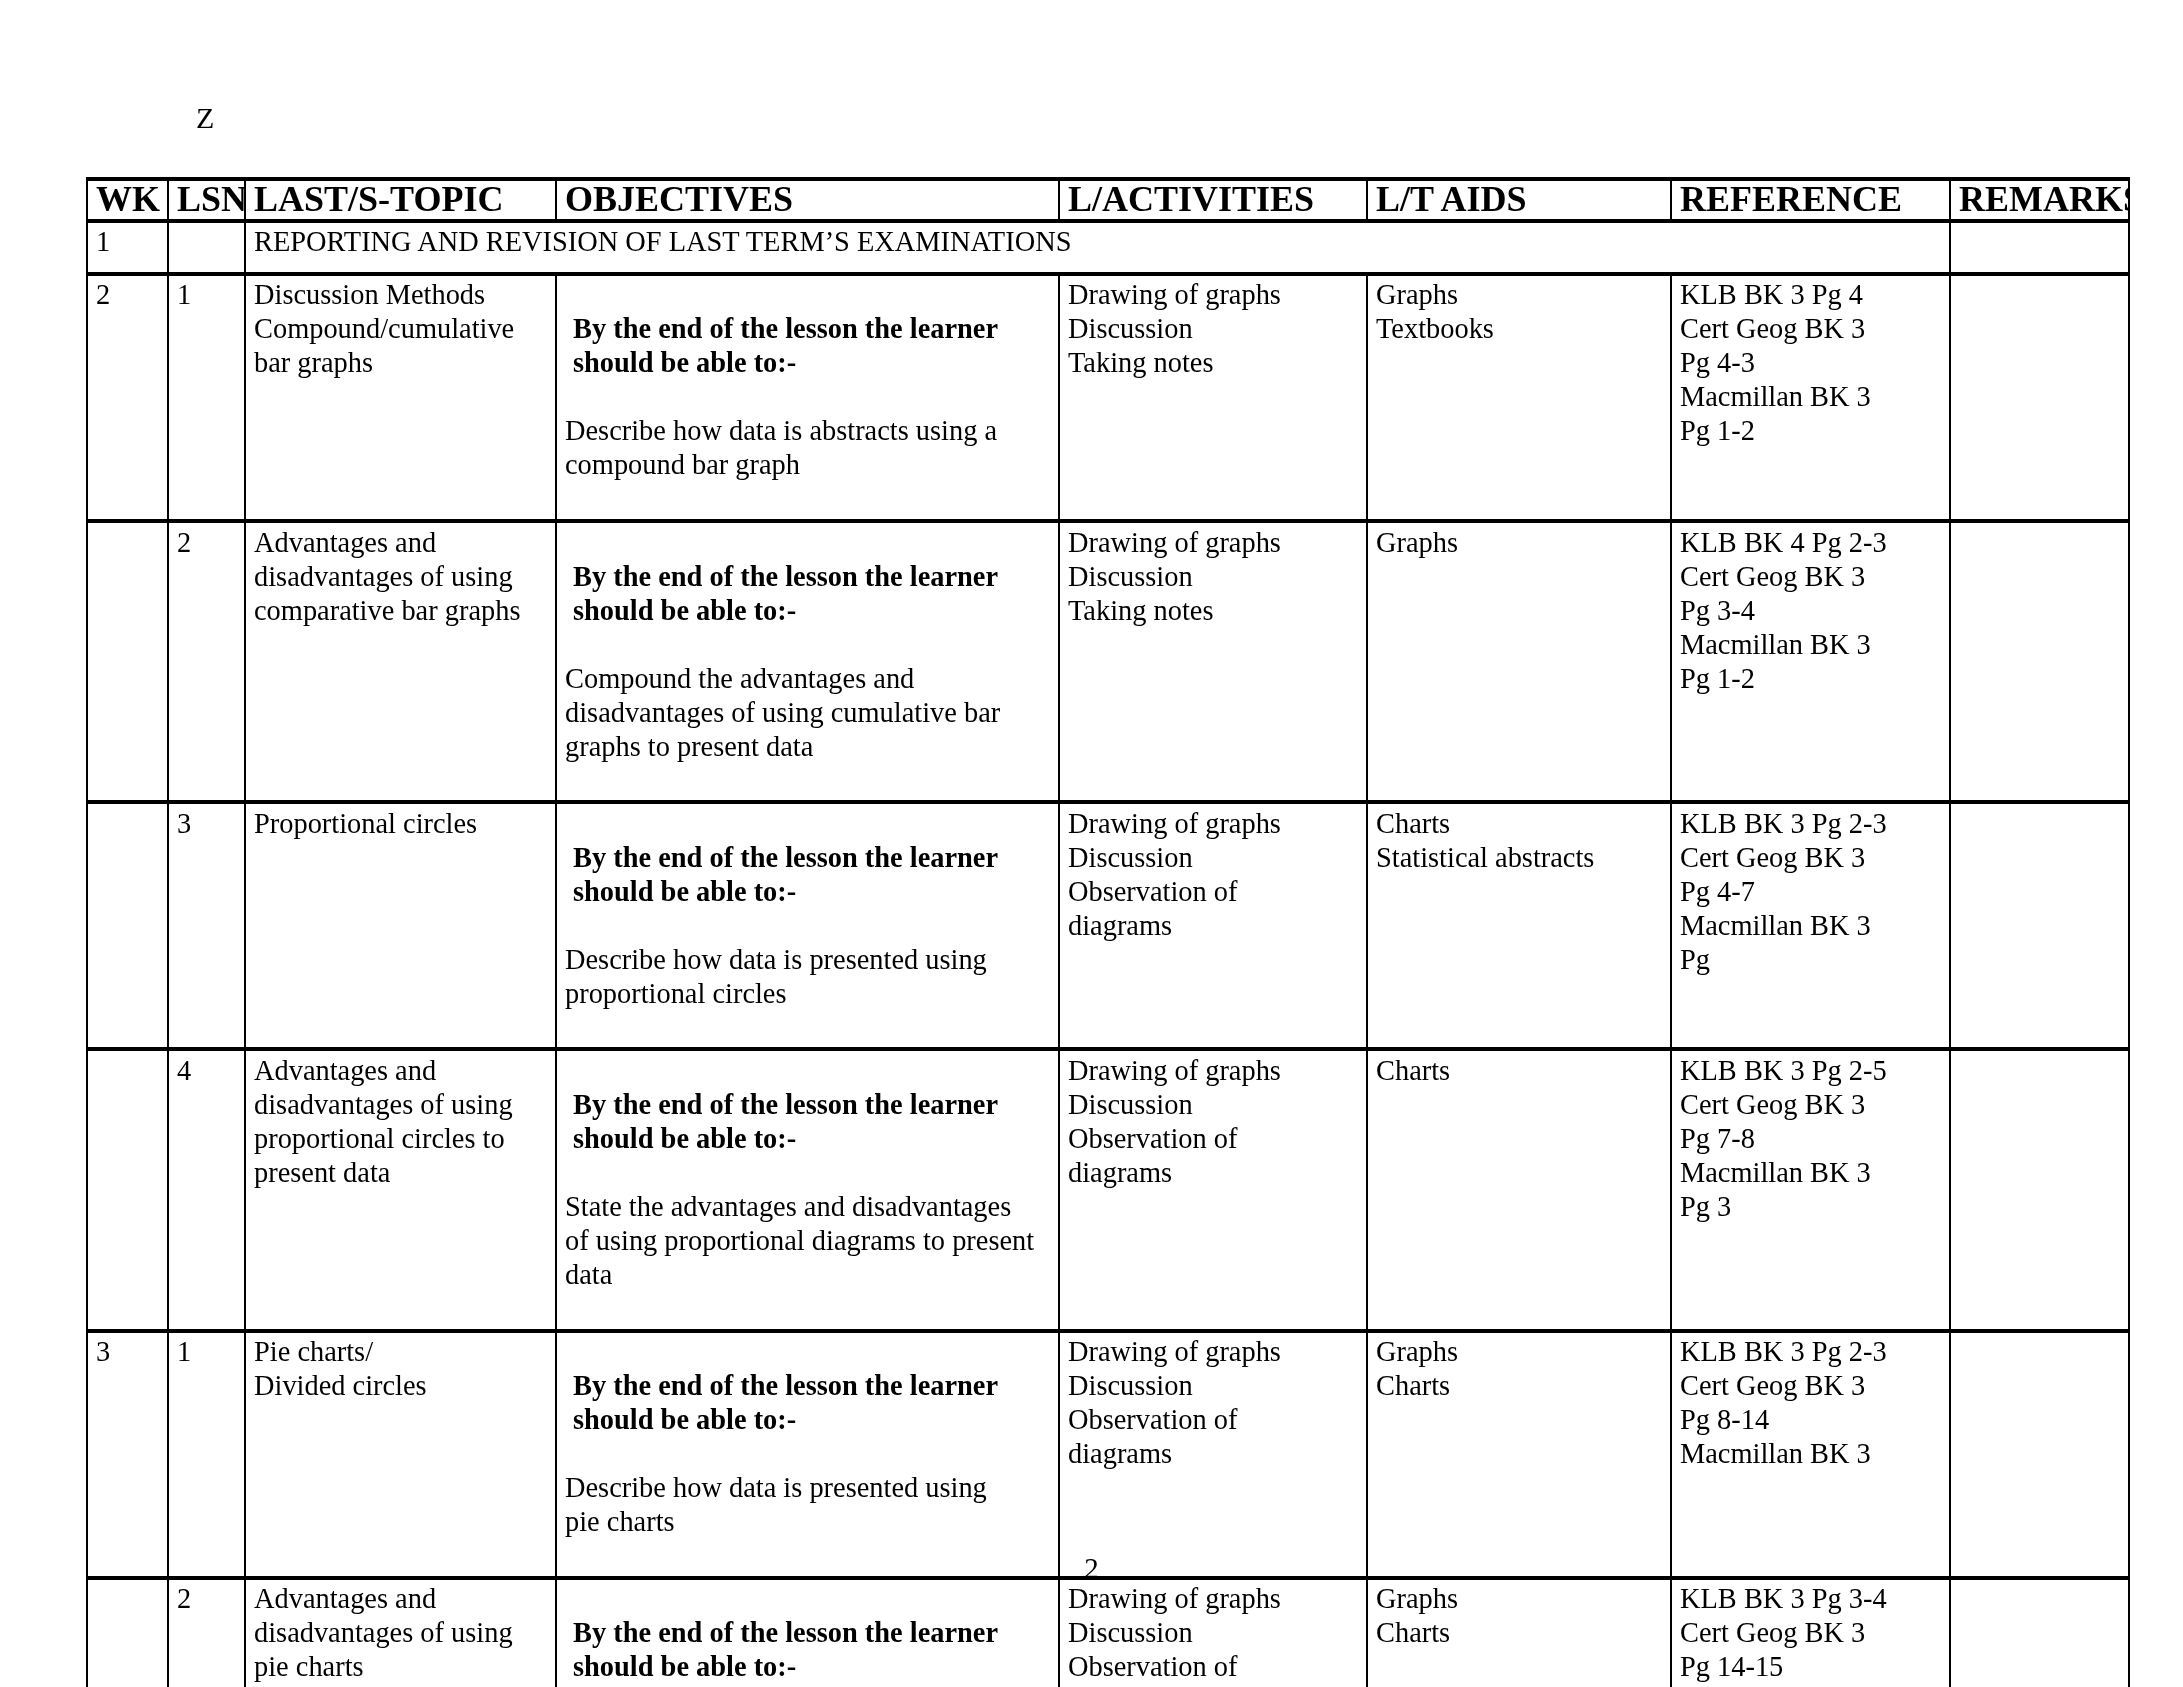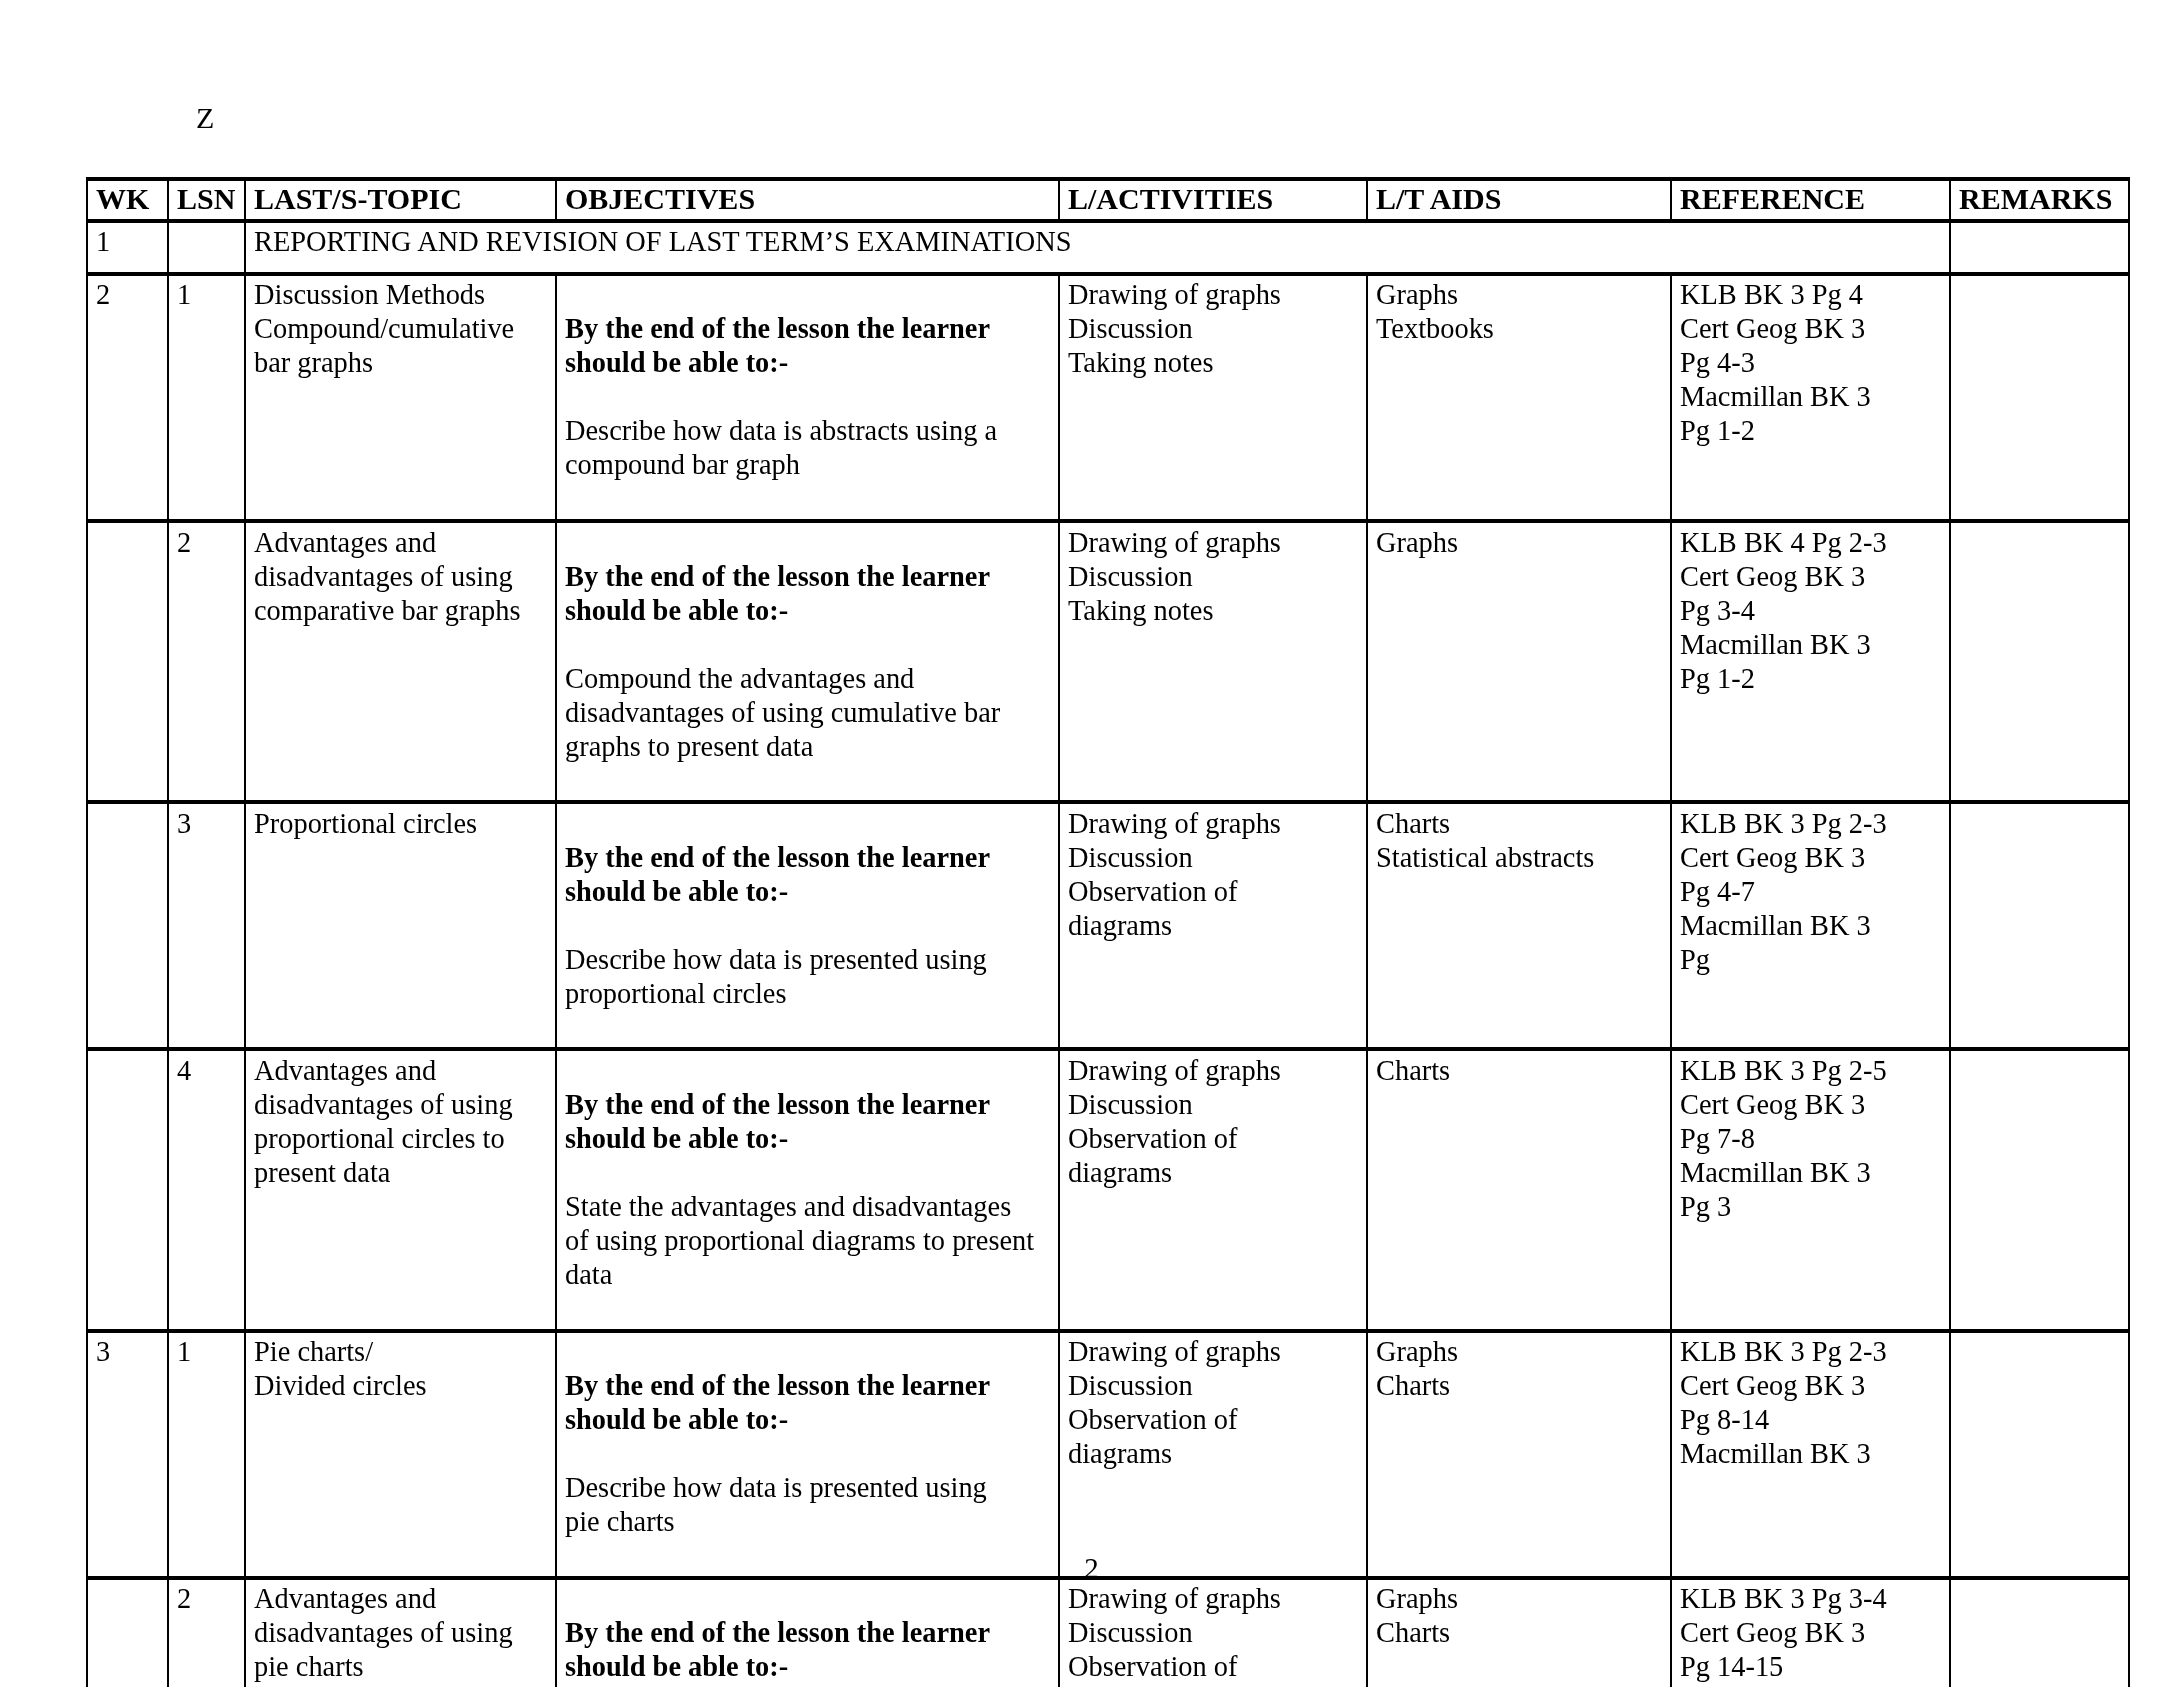--- a/index.html
+++ b/index.html
@@ -34,32 +34,32 @@
     vertical-align: top;
     text-align: left;
     padding: 2.6px 5.3px 2.6px 8px;
     font-size: 28.4px;
     line-height: 34px;
     white-space: pre-line;
     overflow: hidden;
     font-weight: normal;
   }
   table.sow th {
-    font-size: 30px;
+    font-size: 36px;
     font-weight: bold;
     padding-top: 1.3px;
   }
   tr.header-row { height: 41px; }
   tr.merged-row { height: 53px; }
   tr.data-row { height: 176px; }
   td.merged-cell {
     text-align: center;
     font-weight: bold;
   }
-  .obj-intro { font-weight: bold; }
+  .obj-intro { font-weight: bold; margin-left: 8px; }
   td.lead1 { padding-top: 37px; }
   .pagenum {
     position: absolute;
     top: 1551px;
     left: 0;
     width: 100%;
     text-align: center;
     font-size: 29px;
     line-height: 34px;
   }

